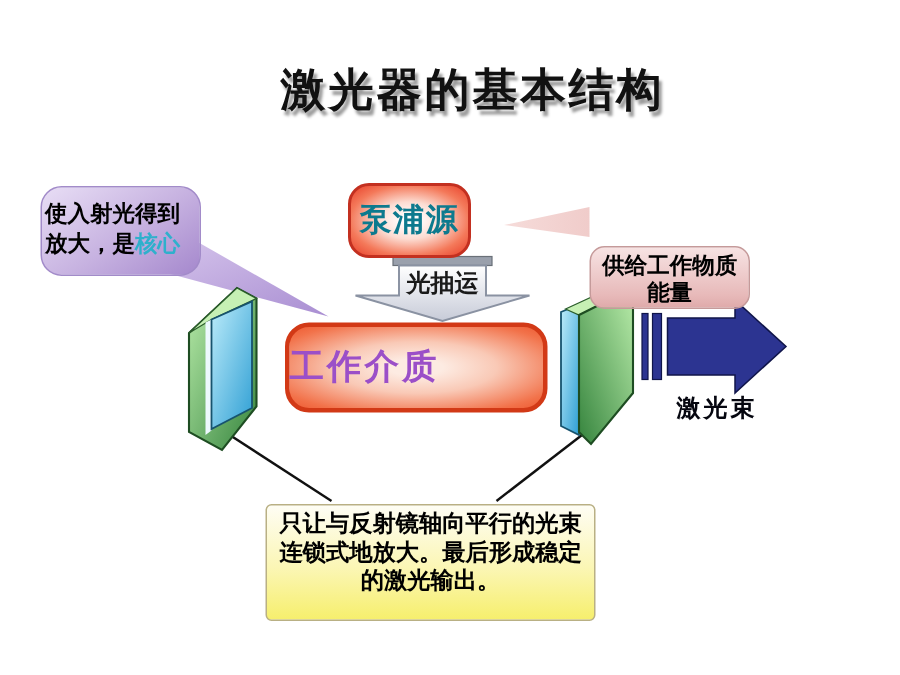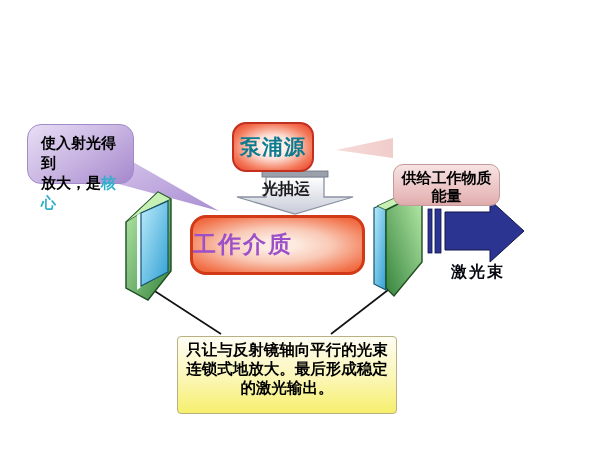--- a/index.html
+++ b/index.html
@@ -11,37 +11,37 @@
   .abs{position:absolute;box-sizing:border-box;}
   #title{
     left:30px;top:40px;width:570px;text-align:center;
     font-size:30px;font-weight:bold;color:#111;letter-spacing:2px;
     text-shadow:2px 3px 2px #9a9a9a;
   }
   #callout-left{
     left:27px;top:124px;width:107px;height:60px;border-radius:14px;
     background:linear-gradient(145deg,#e8def5 0%,#c6b1e0 55%,#a588cd 100%);
     border:1px solid #a28bc9;
-    padding:8px 7px 0 13px;font-size:15px;font-weight:bold;color:#000;line-height:20px;
+    padding:8px 7px 0 2px;font-size:15px;font-weight:bold;color:#000;line-height:20px;
   }
   #callout-left .hl{color:#2fb0cc;}
   #pump-box{
     left:232px;top:122px;width:82px;height:50px;border-radius:14px;
     border:2.5px solid #c33020;
     background:radial-gradient(ellipse at 50% 50%,#ffffff 8%,#fcdcd2 38%,#f4795a 72%,#ea4730 96%);
     text-align:center;line-height:45px;font-size:21px;font-weight:bold;color:#0d7a8e;letter-spacing:1px;
   }
   #callout-right{
     left:393px;top:120px;width:107px;height:42px;border-radius:10px;
     background:linear-gradient(180deg,#f7e3e3 0%,#e7b9b9 80%,#dfaaaa 100%);
     border:1px solid #c59a9a;
     text-align:center;font-size:15px;font-weight:bold;color:#000;line-height:18px;padding-top:4px;margin-top:44px;
   }
   #pump-arrow-label{
-    left:262px;top:179px;width:66px;
+    left:262px;top:179px;width:66px;text-align:center;
     font-size:16px;font-weight:bold;color:#1a1a1a;
   }
   #medium-box{
     left:190px;top:215px;width:175px;height:60px;border-radius:16px;
     border:3px solid #d23916;
     background:radial-gradient(ellipse at 50% 50%,#fdebe2 15%,#f9c9b6 45%,#f2724a 85%,#ee5b33 100%);
     line-height:53px;font-size:23px;font-weight:bold;color:#9b4fc8;letter-spacing:2px;
   }
   #laser-arrow-label{
     left:448px;top:222px;width:60px;text-align:center;
@@ -111,20 +111,21 @@
       <polygon points="266,177 324,177 324,197 353,197 295,214 237,197 266,197" fill="url(#gArrowDown)" stroke="#8a92a2" stroke-width="1.3"></polygon>
     </g>
 
     <g>
       <rect x="428" y="209" width="4" height="44" fill="#2c3491" stroke="#10154a" stroke-width="0.8"></rect>
       <rect x="435" y="209" width="6" height="44" fill="#2c3491" stroke="#10154a" stroke-width="0.8"></rect>
       <polygon points="445,212 490,212 490,200 524,231 490,262 490,250 445,250" fill="#2c3491" stroke="#10154a" stroke-width="1"></polygon>
     </g>
   </svg>
 
+  <div id="title" class="abs">激光器的基本结构</div>
 
   <div id="callout-left" class="abs">
     <div>使入射光得到</div>
     <div><span>放大，是</span><span class="hl">核心</span></div>
   </div>
 
   <div id="pump-box" class="abs">泵浦源</div>
 
   <div id="callout-right" class="abs">
     <div>供给工作物质</div>

